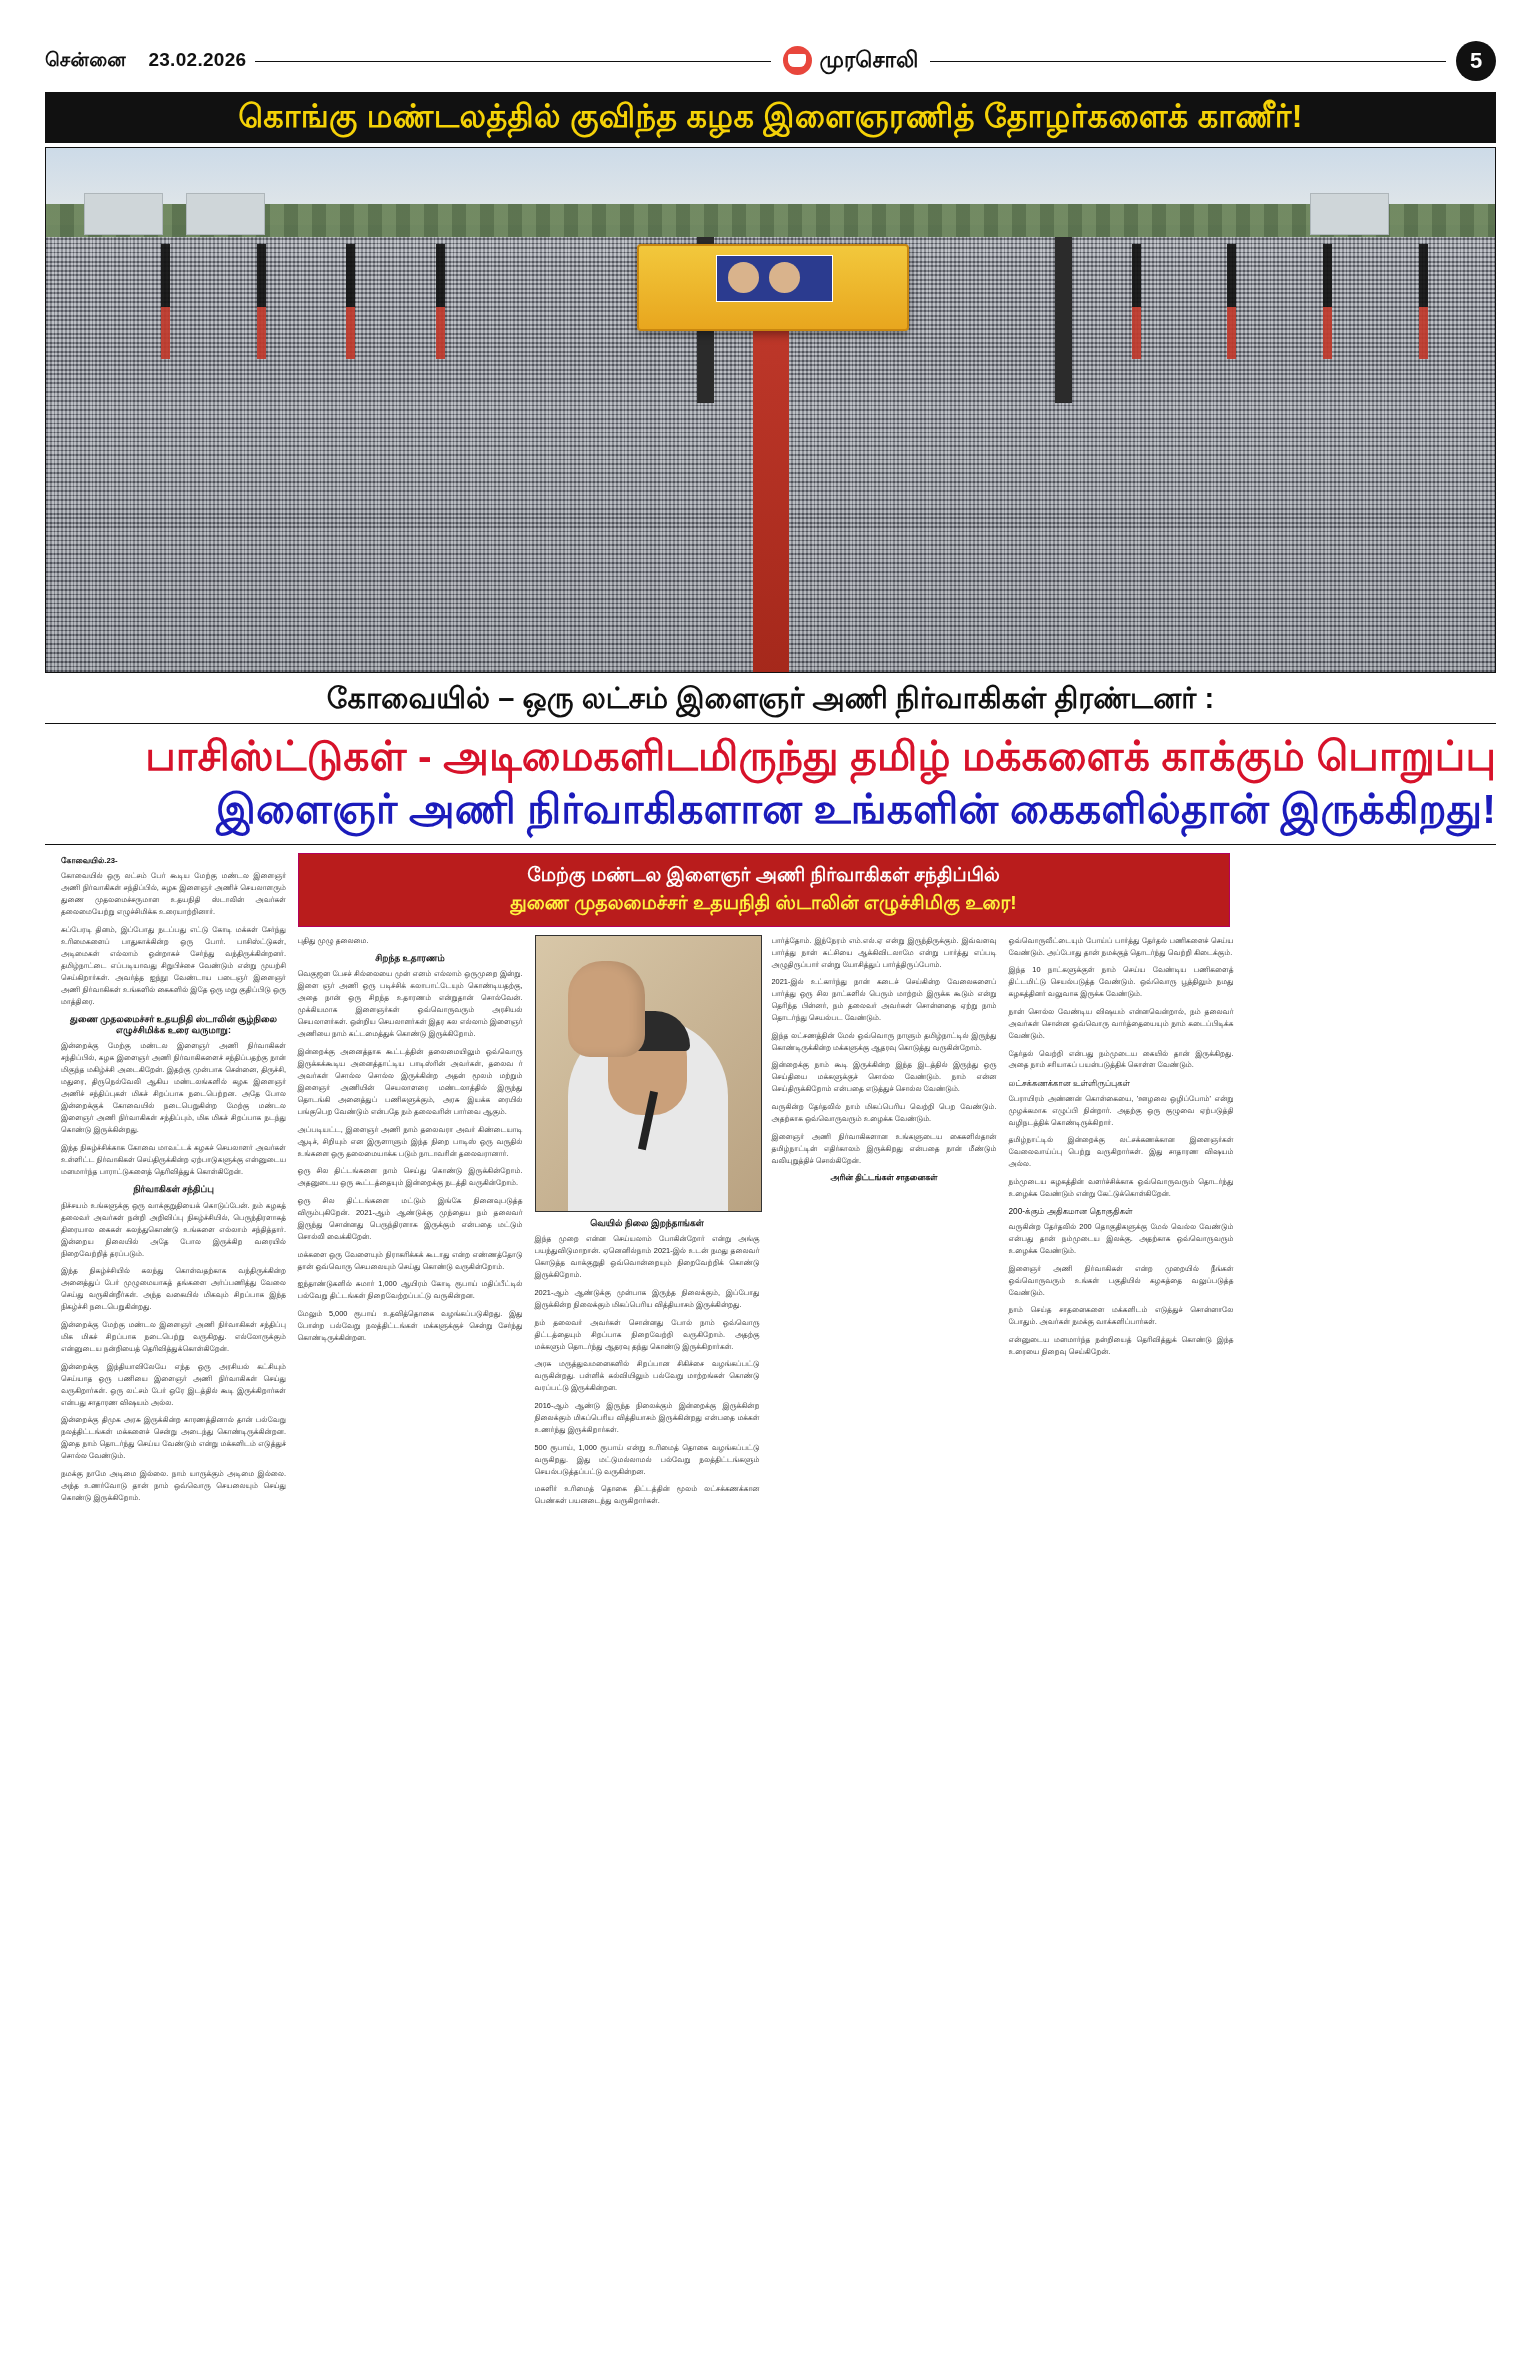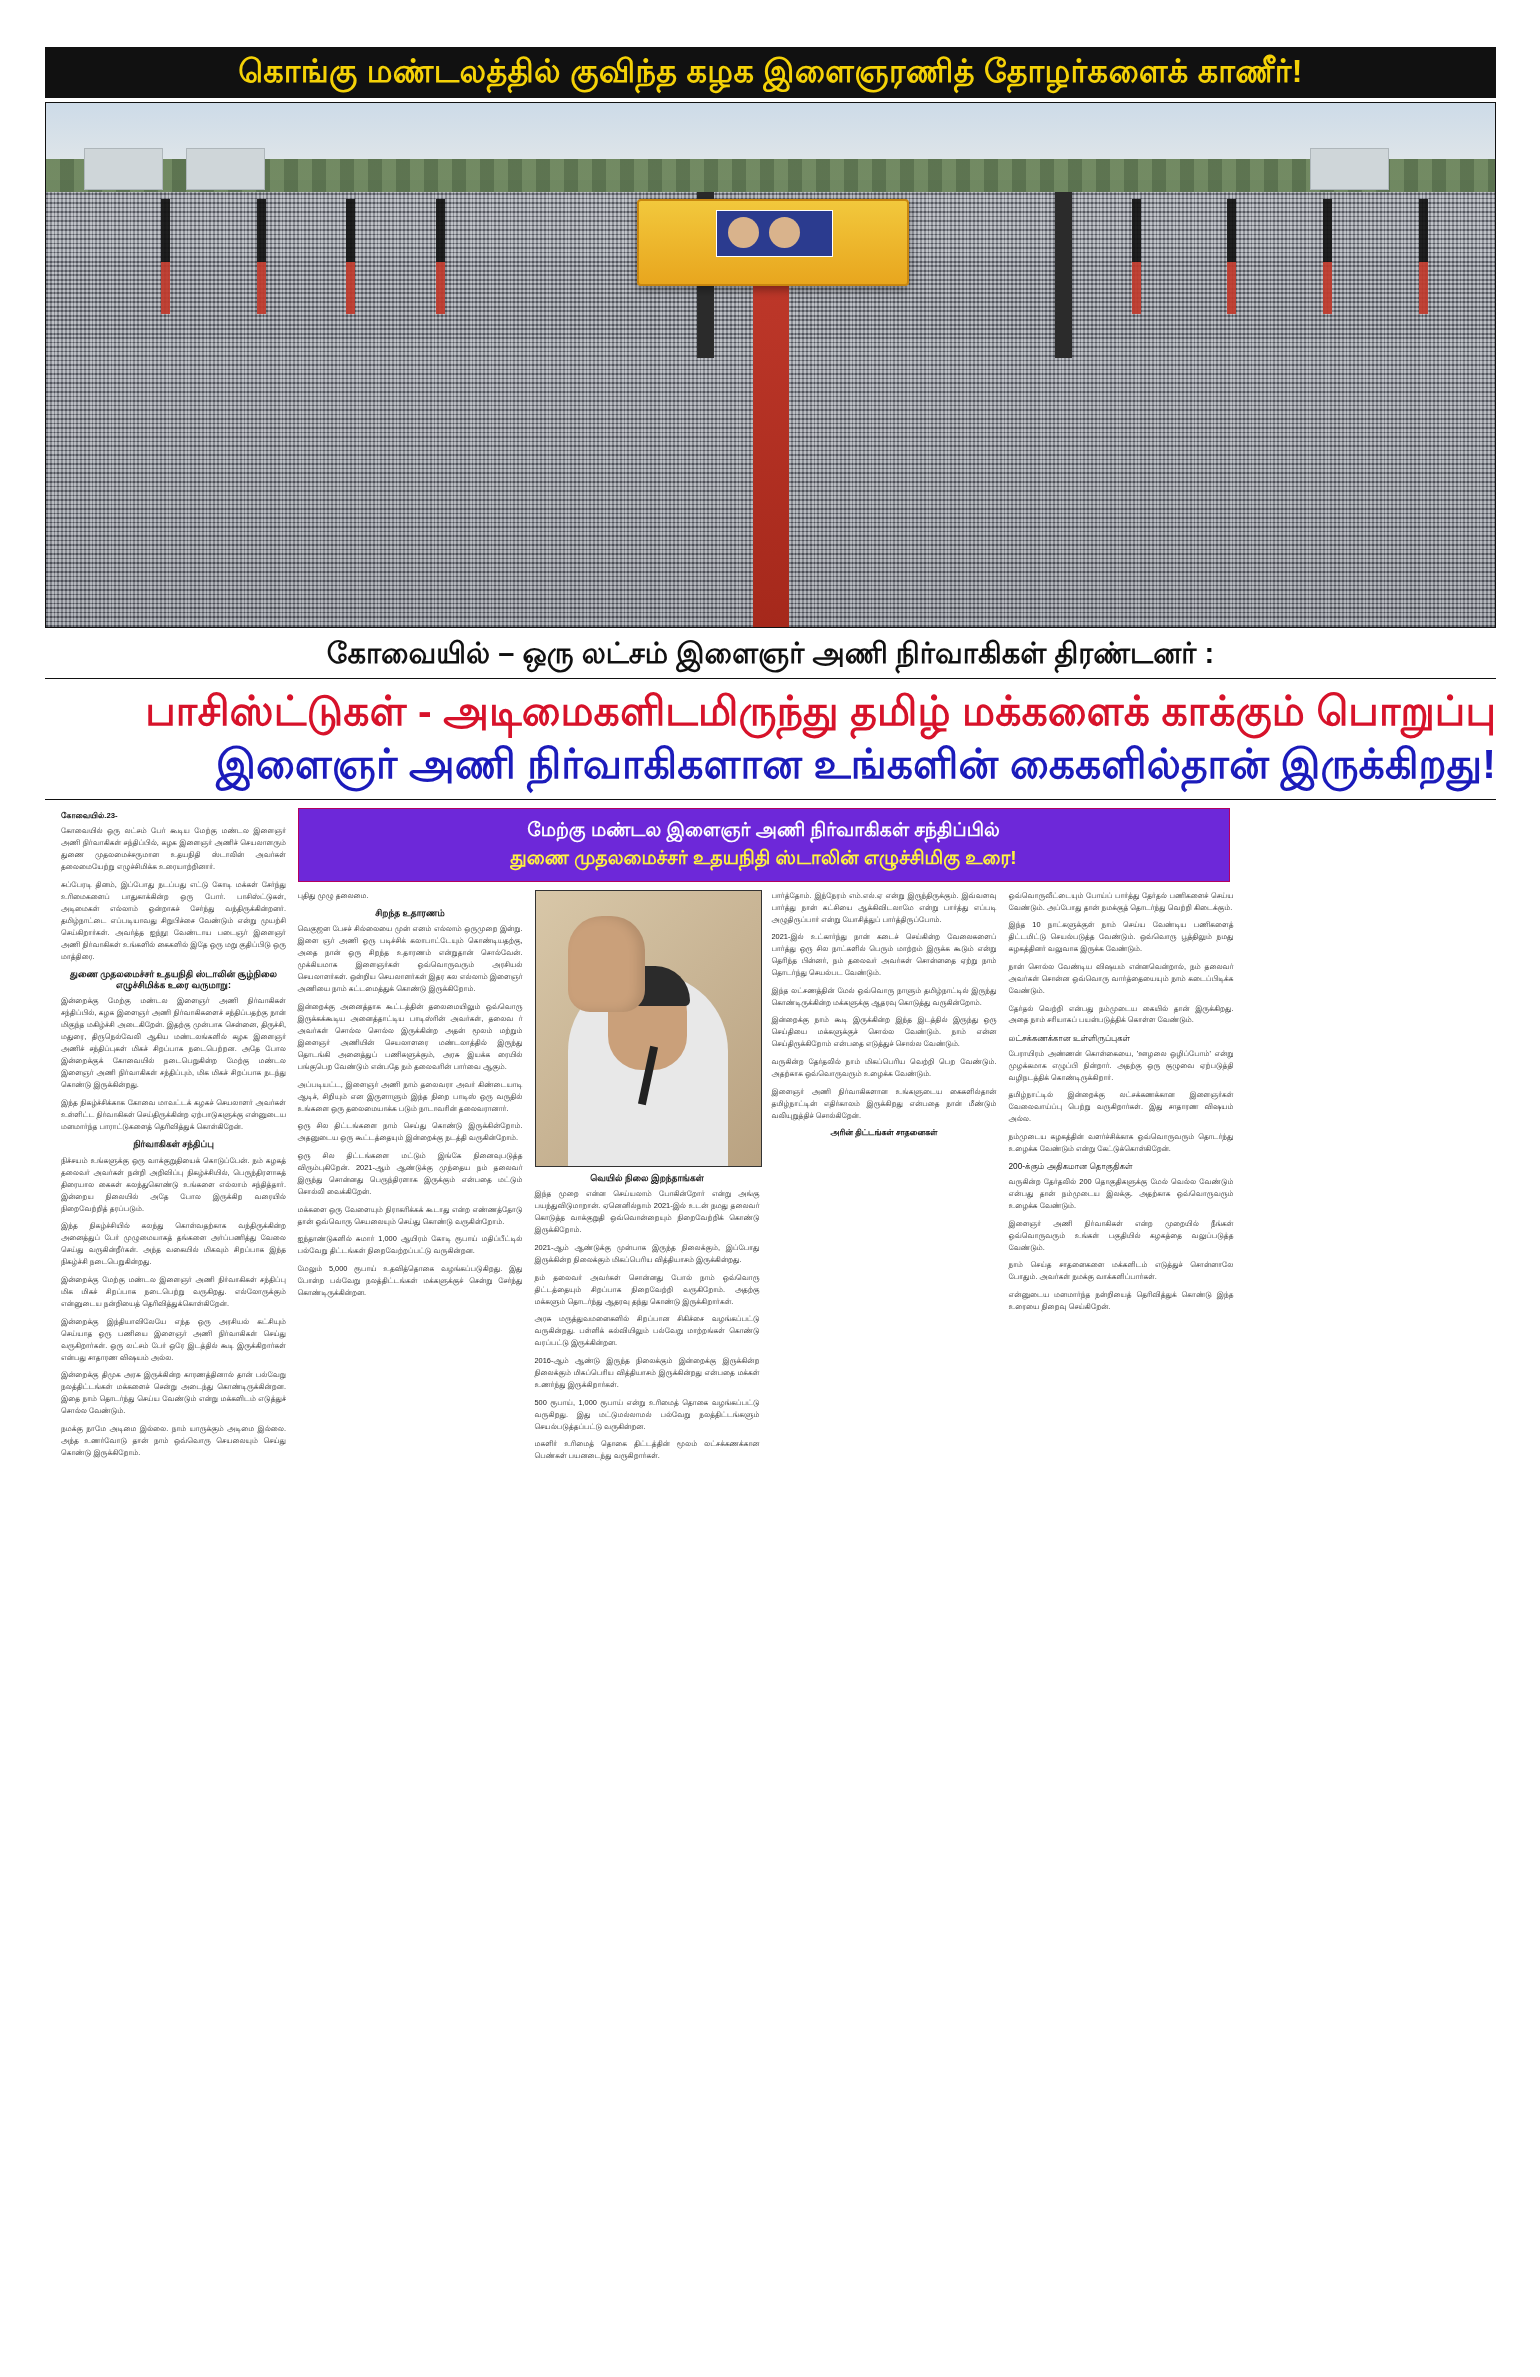--- a/index.html
+++ b/index.html
@@ -218,21 +218,21 @@
     margin: 6.4px 0 4.5px 0;
   }
   .subhdr-left{
     font-size: 8.3px;
     font-weight: normal;
     margin: 6.4px 0 3.8px 0;
   }
 
   
   .pinkbox {
-    background: #6d28d9;
+    background: #b91c1c;
     border: 1.3px solid #b3005f;
     padding: 9px 11.5px 10.2px 11.5px;
     text-align: center;
     margin-bottom: 7.7px;
   }
   .pinkbox .l1 { color:#ffffff; font-size: 19px; font-weight:bold; line-height:1.3;}
   .pinkbox .l2 { color:#fff33f; font-size: 19px; font-weight:bold; line-height:1.35; margin-top:2.6px;}
 
   .midgrid { display:flex; gap: 12px; }
   .midcol { width: 225px; flex:0 0 auto;}
@@ -267,20 +267,34 @@
     font-weight: bold;
     text-align: center;
     margin-top: 6.4px;
   }
 </style>
 </head>
 <body>
 
 <div class="page">
 
+  <div class="masthead">
+    <div class="left">
+      <span>சென்னை</span>
+      &nbsp;&nbsp;
+      <span>23.02.2026</span>
+    </div>
+    <div class="rule"></div>
+    <div class="brandwrap">
+      <span class="brand-logo"></span>
+      <span class="brand-name">முரசொலி</span>
+    </div>
+    <div class="rule"></div>
+    <div class="pagenum">5</div>
+  </div>
 
   <div class="banner">
     <div class="txt">கொங்கு மண்டலத்தில் குவிந்த கழக இளைஞரணித் தோழர்களைக் காணீர்!</div>
   </div>
 
   <div class="photo">
     <div class="sky"></div>
     <div class="trees"></div>
     <div class="bldg" style="left:38px"></div>
     <div class="bldg" style="left:140px"></div>

